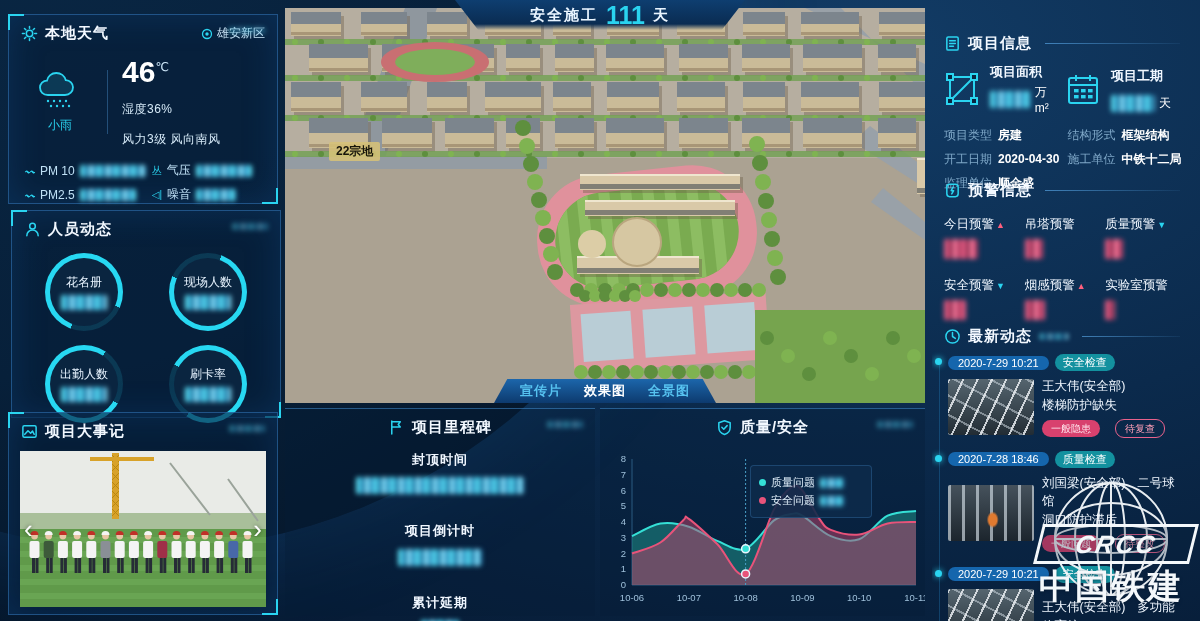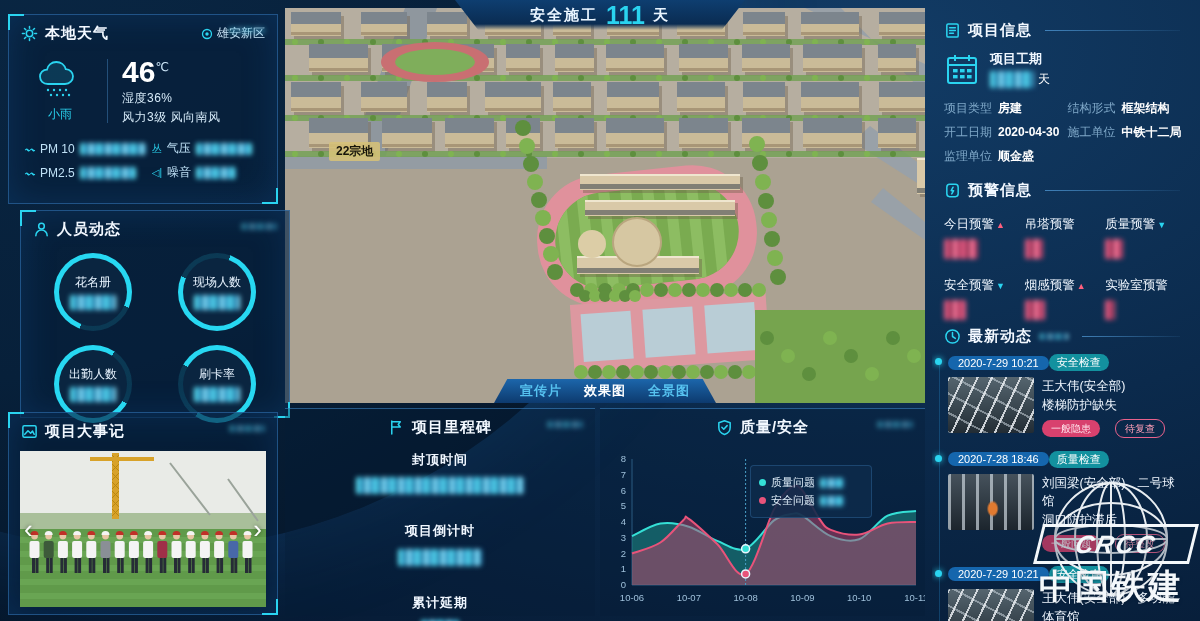--- a/index.html
+++ b/index.html
@@ -43,25 +43,25 @@
   .wing.r{left:calc(100% - 6px);background:linear-gradient(270deg,rgba(27,77,126,0),#1b5a94);}
   
   #panel-weather{left:8px;top:14px;width:270px;height:190px;}
   .loc{margin-left:auto;display:flex;align-items:center;gap:4px;font-size:12px;color:#cfe8fa;}
   .w-main{display:flex;align-items:center;padding:8px 14px 2px 18px;gap:14px;}
   .w-icon-col{width:66px;text-align:center;}
   .w-cond{color:#2ad4f0;font-size:12px;margin-top:2px;}
   .w-div{width:1px;height:64px;background:rgba(90,170,235,.35);}
   .w-temp{font-size:30px;font-weight:bold;color:#fff;line-height:1.1;}
   .w-temp sup{font-size:12px;font-weight:normal;color:#cfe8fa;}
-  .w-sub{font-size:12px;color:#d6eaf8;margin-top:2px;letter-spacing:.5px;}
+  .w-sub{font-size:12px;color:#d6eaf8;margin-top:13px;letter-spacing:.5px;}
   .w-metrics{display:grid;grid-template-columns:1fr 1fr;gap:7px 6px;padding:12px 14px 0 16px;}
   .w-metric{display:flex;align-items:center;gap:5px;font-size:12px;color:#bfe0f5;white-space:nowrap;}
   
-  #panel-personnel{left:20px;top:210px;width:270px;height:208px;}
+  #panel-personnel{left:11px;top:210px;width:270px;height:208px;}
   .gauges{display:grid;grid-template-columns:1fr 1fr;gap:14px 40px;justify-items:center;padding:10px 30px 0 30px;}
   .gauge{position:relative;width:78px;height:78px;border-radius:50%;
     background:conic-gradient(from var(--a,200deg),#27d8f2 0 76%,rgba(39,216,242,.14) 76% 100%);}
   .gauge:before{content:"";position:absolute;inset:5px;border-radius:50%;background:#0a2540;}
   .gauge .gc{position:absolute;inset:0;display:flex;flex-direction:column;align-items:center;justify-content:center;gap:4px;z-index:1;}
   .gauge .gl{font-size:12px;color:#e8f4ff;}
   
   #panel-events{left:8px;top:412px;width:270px;height:203px;}
   .photo-wrap{position:relative;margin:6px 11px 0 11px;height:156px;overflow:hidden;background:#c9cec9;}
   .car-arrow{position:absolute;top:50%;transform:translateY(-50%);font-size:26px;color:#fff;
@@ -84,21 +84,21 @@
   .ms-item{text-align:center;}
   .ms-label{font-size:13px;font-weight:bold;color:#f0f7ff;letter-spacing:1px;margin-bottom:7px;}
   
   #panel-quality{left:600px;top:408px;width:325px;height:208px;
     border-top:1px solid rgba(70,150,220,.5);background:rgba(7,28,54,.35);}
   #chart-tooltip{position:absolute;left:150px;top:56px;width:104px;padding:6px 8px;border-radius:4px;
     background:rgba(12,42,74,.88);border:1px solid rgba(80,160,230,.25);z-index:3;}
   #chart-tooltip .row{display:flex;align-items:center;gap:5px;font-size:11px;color:#e4f2fd;margin:3px 0;}
   .dot8{width:7px;height:7px;border-radius:50%;display:inline-block;}
   
-  #panel-project{left:932px;top:12px;width:260px;height:145px;}
+  #panel-project{left:932px;top:25px;width:260px;height:145px;}
   .stats{display:grid;grid-template-columns:1fr 1fr;padding:6px 12px 2px 12px;gap:6px;}
   .stat{display:grid;grid-template-columns:38px auto;grid-template-rows:auto auto;column-gap:8px;align-items:center;}
   .stat .sicon{grid-row:1/3;width:36px;height:36px;}
   .stat .slabel{font-size:13px;font-weight:bold;color:#f0f7ff;}
   .stat .sval{display:flex;align-items:center;gap:4px;font-size:12px;color:#fff;margin-top:3px;}
   .fields{display:grid;grid-template-columns:1fr 1.1fr;gap:7px 8px;padding:10px 12px 0 12px;}
   .field{font-size:12px;white-space:nowrap;}
   .field .fl{color:#7fa8c8;margin-right:6px;}
   .field .fv{color:#fff;font-weight:bold;}
   #panel-warnings{left:932px;top:172px;width:260px;height:142px;}
@@ -106,25 +106,25 @@
   .warn .wl{font-size:12.5px;color:#f0f7ff;font-weight:normal;white-space:nowrap;}
   .warn .arrow{font-size:9px;margin-left:2px;}
   .arrow.up{color:#ff5f7e;} .arrow.down{color:#2ad4f0;}
   .warn .wv{margin-top:6px;}
   #panel-updates{left:932px;top:318px;width:260px;height:303px;overflow:hidden;}
   .upd-list{padding:4px 6px 0 16px;position:relative;}
   .upd-list:before{content:"";position:absolute;left:7px;top:10px;bottom:0;width:1px;background:rgba(42,150,220,.28);}
   .upd-item{position:relative;margin-bottom:13px;cursor:pointer;}
   .upd-item:before{content:"";position:absolute;left:-13px;top:4px;width:7px;height:7px;border-radius:50%;
     background:#2ad4f0;box-shadow:0 0 6px #2ad4f0;}
-  .upd-head{display:flex;align-items:center;}
+  .upd-head{display:flex;gap:6px;align-items:center;}
   .pill{font-size:11px;padding:1px 10px;border-radius:9px;color:#fff;white-space:nowrap;}
   .pill.date{background:#1566ad;}
   .pill.type{background:#13919f;padding:1px 8px;}
-  .upd-body{display:flex;gap:8px;margin-top:6px;}
+  .upd-body{display:flex;gap:8px;margin-top:6px;align-items:center;}
   .thumb{width:86px;height:56px;flex:0 0 auto;border-radius:2px;}
   .thumb.steel{background:#3c4a55;background-image:
     repeating-linear-gradient(115deg,rgba(232,236,240,.85) 0 2px,rgba(0,0,0,0) 2px 13px),
     repeating-linear-gradient(28deg,rgba(210,220,228,.5) 0 2px,rgba(0,0,0,0) 2px 17px),
     linear-gradient(180deg,#55656f,#222c34);}
   .thumb.vert{background:#27323c;background-image:
     radial-gradient(10px 14px at 52% 62%,#e07a30 0 40%,rgba(0,0,0,0) 60%),
     repeating-linear-gradient(90deg,rgba(200,210,218,.7) 0 3px,rgba(0,0,0,0) 3px 14px),
     linear-gradient(180deg,#46525c,#1c252d);}
   .upd-txt{font-size:12.5px;color:#f0f7ff;line-height:1.5;min-width:0;}
@@ -863,20 +863,36 @@
             <path d="M6 6h6M6 9h6M6 12h4"></path>
           </g>
         </svg>
       <span class="t">项目信息</span>
       <span class="line"></span>
     </div>
     <div class="stats" id="project-stats">
         <div class="stat">
           <svg viewBox="0 0 36 36" class="sicon">
             <g fill="none" stroke="#2ad4f0" stroke-width="2">
+              <path d="M6 6h24v24H6zM6 30L30 6"></path>
+              <rect x="3" y="3" width="6" height="6" fill="#0a2540" stroke="#2ad4f0" stroke-width="2"></rect>
+              <rect x="27" y="3" width="6" height="6" fill="#0a2540" stroke="#2ad4f0" stroke-width="2"></rect>
+              <rect x="3" y="27" width="6" height="6" fill="#0a2540" stroke="#2ad4f0" stroke-width="2"></rect>
+              <rect x="27" y="27" width="6" height="6" fill="#0a2540" stroke="#2ad4f0" stroke-width="2"></rect>
+            </g>
+          </svg>
+          <div class="slabel">项目面积</div>
+          <div class="sval">
+            <span class="mz" style="width: 44px; height: 17px;"></span>
+            <span>万m²</span>
+          </div>
+        </div>
+        <div class="stat">
+          <svg viewBox="0 0 36 36" class="sicon">
+            <g fill="none" stroke="#2ad4f0" stroke-width="2">
               <rect x="4" y="7" width="28" height="25" rx="2"></rect>
               <path d="M4 14h28M11 4v6M25 4v6"></path>
               <rect x="9" y="18" width="4.6" height="3.4" fill="#2ad4f0" stroke="none"></rect>
               <rect x="16" y="18" width="4.6" height="3.4" fill="#2ad4f0" stroke="none"></rect>
               <rect x="23" y="18" width="4.6" height="3.4" fill="#2ad4f0" stroke="none"></rect>
               <rect x="9" y="24" width="4.6" height="3.4" fill="#2ad4f0" stroke="none"></rect>
               <rect x="16" y="24" width="4.6" height="3.4" fill="#2ad4f0" stroke="none"></rect>
               <rect x="23" y="24" width="4.6" height="3.4" fill="#2ad4f0" stroke="none"></rect>
             </g>
           </svg>

